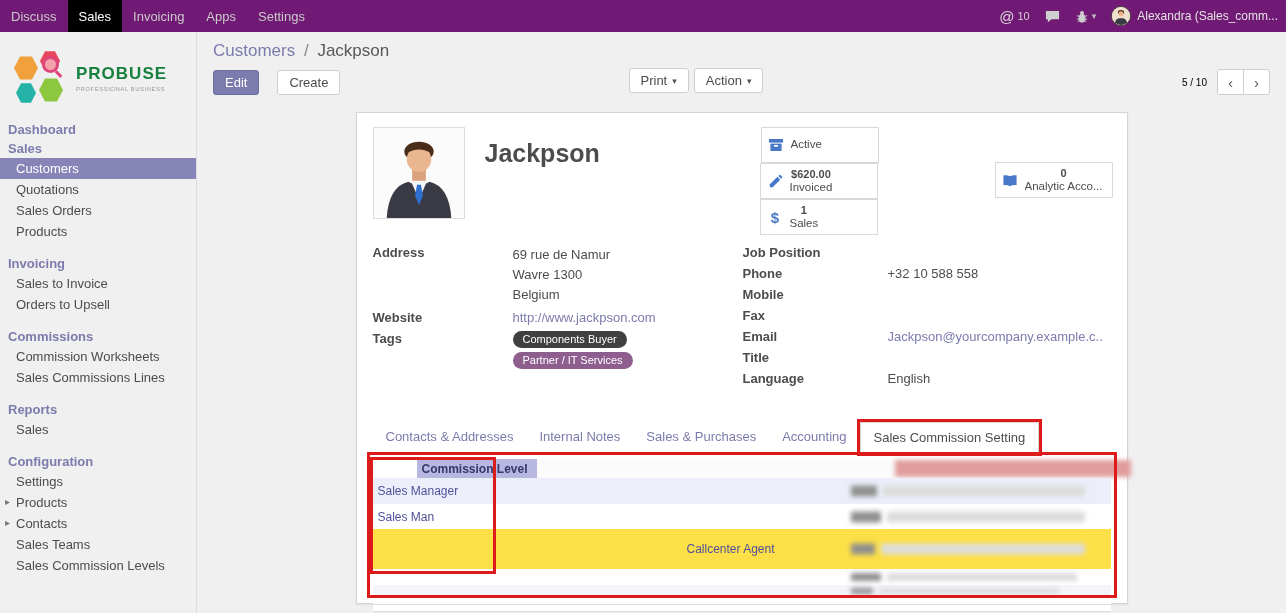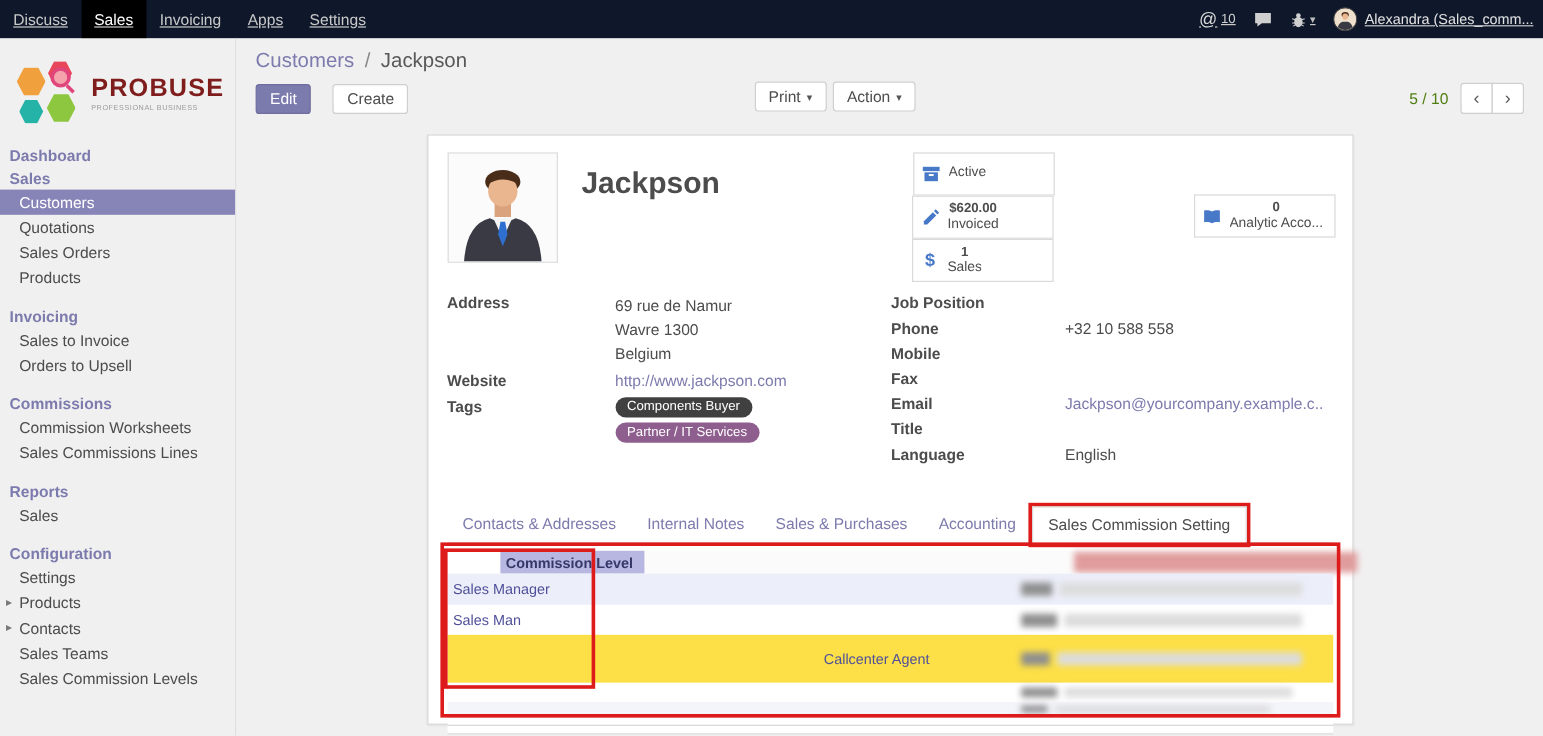--- a/index.html
+++ b/index.html
@@ -1,21 +1,21 @@
 <!DOCTYPE html>
 <html><head>
 <meta charset="utf-8">
 <style>
   * { box-sizing: border-box; margin: 0; padding: 0; }
   html,body { width:1286px; height:613px; overflow:hidden;
     font-family:"Liberation Sans", sans-serif; background:#f1f0f1; }
 
   
-  .topbar { height:32px; background:#0f172a; display:flex; align-items:stretch;
-    justify-content:space-between; color:#c9c9c9; font-size:13px;text-decoration:underline; }
+  .topbar { height:32px; background:#701a75; display:flex; align-items:stretch;
+    justify-content:space-between; color:#c9c9c9; font-size:13px; }
   .top-menu { display:flex; }
   .top-item { display:flex; align-items:center; padding:0 11px; color:#c9c9c9; cursor:pointer; }
   .top-item.active { background:#000; color:#fff; }
   .top-right { display:flex; align-items:center; gap:15px; padding-right:8px; }
   .mention { display:flex; align-items:center; color:#d8d8d8; cursor:pointer; }
   .at-glyph { font-size:15px; }
   .mention-count { font-size:11px; margin-left:3px; color:#cfcfcf; }
   .top-icon-btn { display:flex; align-items:center; gap:3px; color:#cfcfcf; cursor:pointer; }
   .top-icon-btn svg { display:block; }
   .caret { font-size:9px; color:#bdbdbd; }
@@ -33,21 +33,21 @@
   .hexes { position:relative; width:52px; height:56px; flex:0 0 52px; }
   .hex { position:absolute; clip-path:polygon(25% 6%,75% 6%,100% 50%,75% 94%,25% 94%,0 50%); }
   .h1 { width:24px; height:26px; left:0;  top:5px;  background:#f0a03c; }
   .h2 { width:20px; height:22px; left:26px; top:0;  background:#e8465a; }
   .h3 { width:20px; height:22px; left:2px; top:32px; background:#25b3a7; }
   .h4 { width:24px; height:26px; left:25px; top:27px; background:#8dc63f; }
   .mag { position:absolute; width:17px; height:17px; border:3px solid #e0457b; border-radius:50%;
     left:28px; top:6px; background:rgba(255,255,255,.5); }
   .mag::after { content:""; position:absolute; width:3px; height:8px; background:#e0457b;
     left:12px; top:11px; transform:rotate(-45deg); }
-  .logo-title { color:#7f1d1d; font-weight:bold; font-size:21px; letter-spacing:1px; }
+  .logo-title { color:#15803d; font-weight:bold; font-size:17px; letter-spacing:1px; }
   .logo-sub { color:#9a9a9a; font-size:6px; letter-spacing:.5px; margin-top:2px; }
 
   .side-menu { font-size:13px; }
   .side-section { color:#7c7bad; font-weight:bold; padding:2px 8px; cursor:pointer; }
   .side-section.gap { margin-top:12px; }
   .side-item { display:block; color:#4c4c4c; padding:3px 8px 3px 16px; cursor:pointer; position:relative; text-decoration:none; }
   .side-item.active { background:#8785b8; color:#fff; }
   .side-item .chev { position:absolute; left:5px; top:4px; font-size:10px; color:#777; }
 
   
@@ -57,21 +57,21 @@
   .bc-link { color:#7c7bad; cursor:pointer; }
   .bc-sep { color:#888; margin:0 4px; }
   .bc-current { color:#585858; }
   .cp-row { position:relative; margin-top:4px; height:28px; display:flex; align-items:center; }
   .btn { display:inline-flex; align-items:center; gap:5px; font-size:13px; padding:4px 11px;
     border:1px solid #cfcfcf; border-radius:3px; background:#fff; color:#4c4c4c; cursor:pointer; }
   .btn-primary { background:#7c7bad; border-color:#6f6d9e; color:#fff; }
   .cp-left { display:flex; gap:18px; }
   .cp-center { position:absolute; left:calc(50% - 113px); top:0; display:flex; gap:5px; }
   .cp-right { margin-left:auto; display:flex; align-items:center; gap:10px; }
-  .pager-text { font-size:13px; color:#4d7c0f; cursor:pointer; }
+  .pager-text { font-size:10px; color:#000000; cursor:pointer; }
   .pager-btns { display:flex; }
   .pg-btn { width:27px; height:26px; border:1px solid #cfcfcf; background:#fff; display:flex;
     align-items:center; justify-content:center; color:#555; font-size:15px; cursor:pointer; }
   .pg-prev { border-radius:3px 0 0 3px; }
   .pg-next { border-radius:0 3px 3px 0; margin-left:-1px; }
 
   
   .sheet { width:772px; height:492px; margin:16px auto 0; background:#fff;
     border:1px solid #d5d5d5; box-shadow:0 1px 2px rgba(0,0,0,.08); position:relative; padding:14px 16px; }
 

